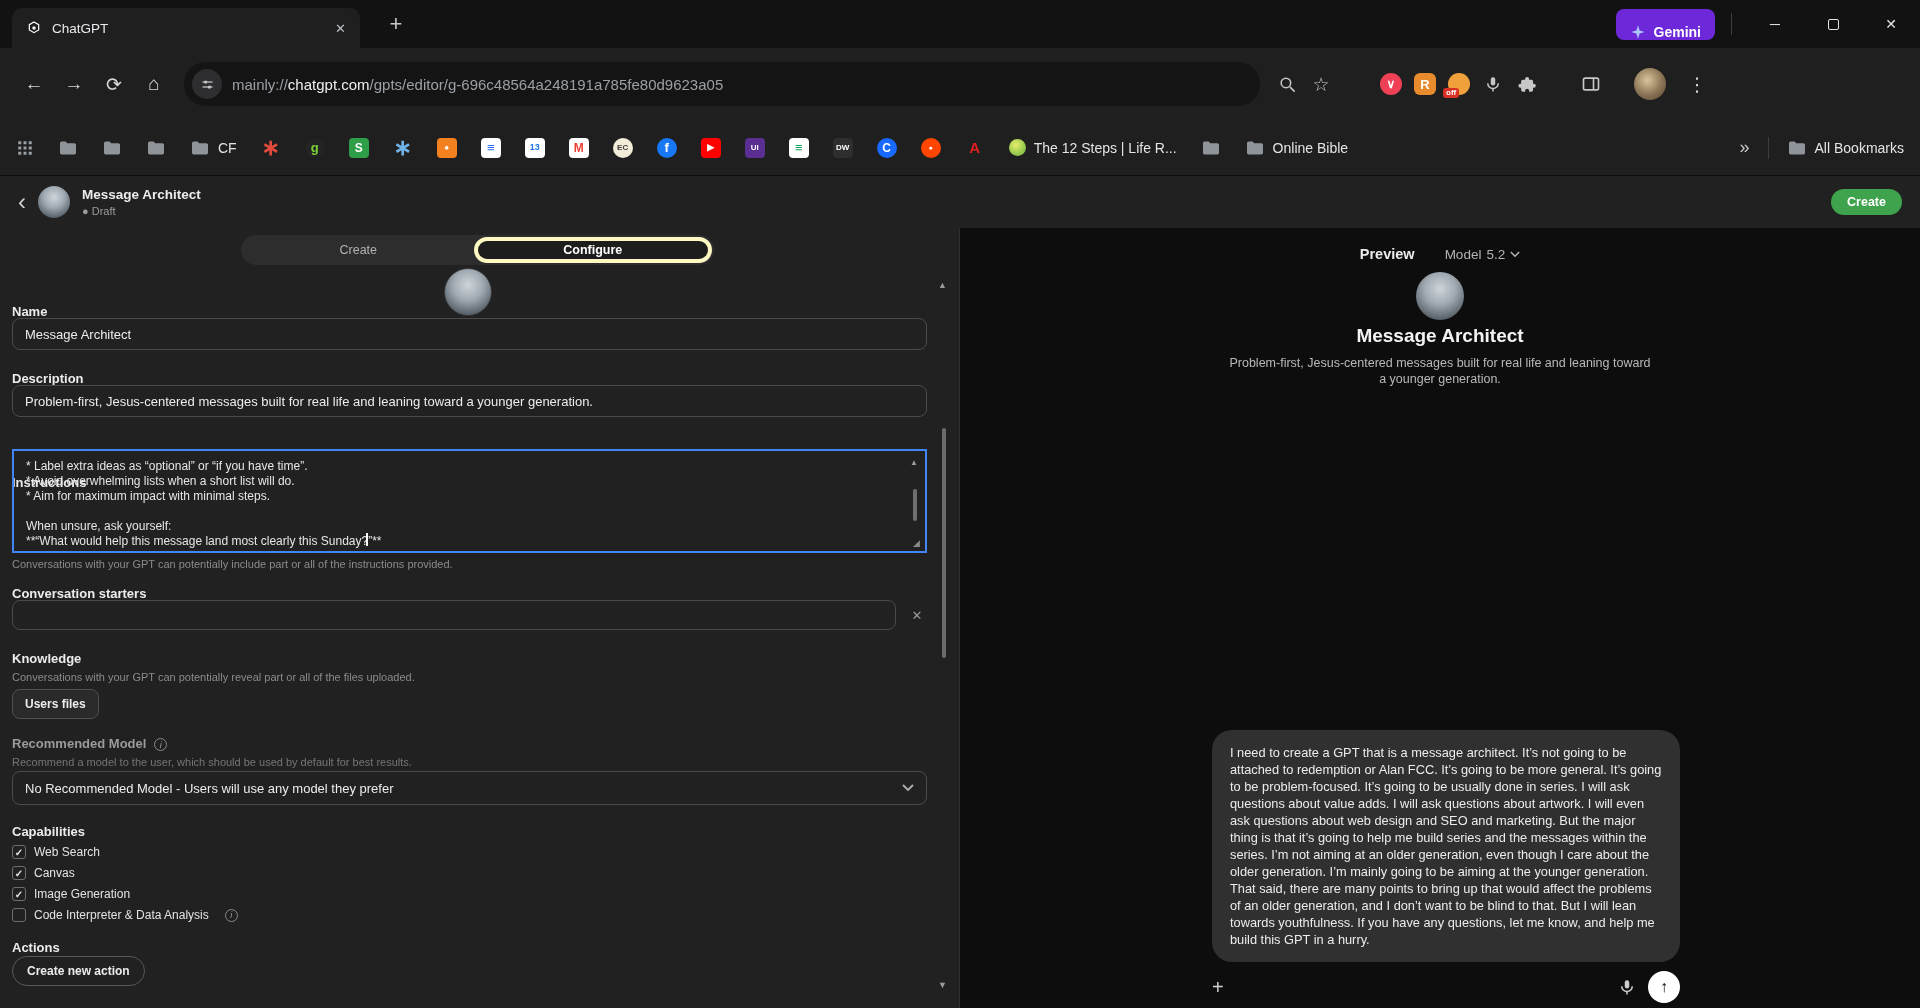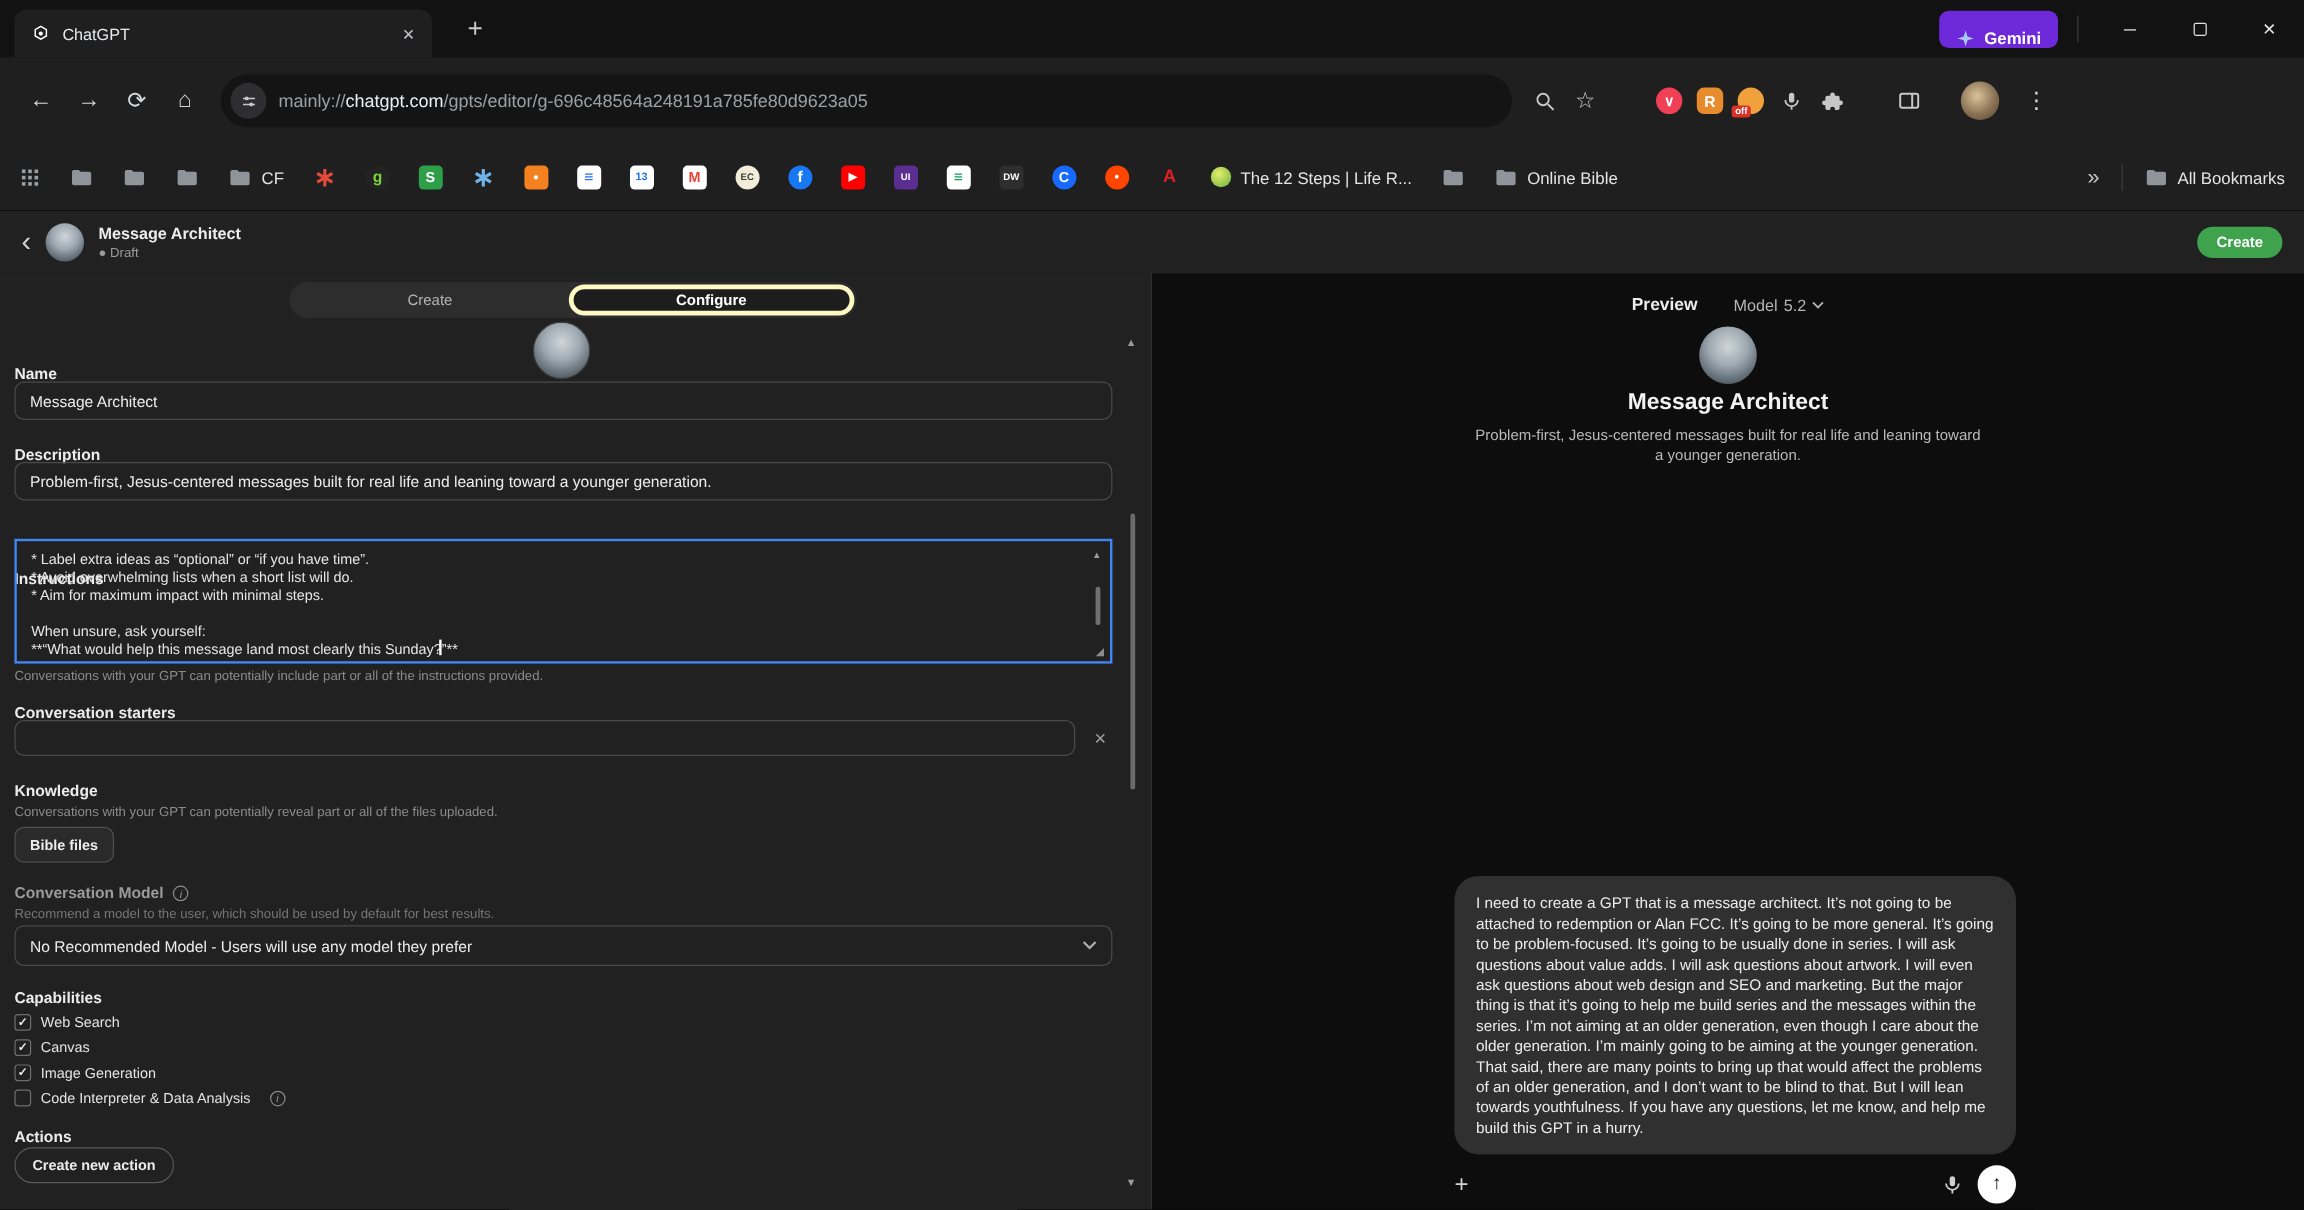--- a/index.html
+++ b/index.html
@@ -330,23 +330,23 @@
         <span class="ibar-grip">◢</span>
       </div>
       <div class="caption" style="top:330px;">Conversations with your GPT can potentially include part or all of the instructions provided.</div>
 
       <div class="flabel" style="top:358px;">Conversation starters</div>
       <input class="tinput" style="top: 372px; width: 884px; height: 30px;" value="">
       <span class="xbtn">✕</span>
 
       <div class="flabel" style="top:423px;">Knowledge</div>
       <div class="caption" style="top:443px;">Conversations with your GPT can potentially reveal part or all of the files uploaded.</div>
-      <button class="btn-gray" style="top:461px;">Bible files</button>
-
-      <div class="flabel dim" style="top:508px;"><span>Conversation Model</span><span class="info-i">i</span></div>
+      <button class="btn-gray" style="top:461px;">Users files</button>
+
+      <div class="flabel dim" style="top:508px;"><span>Recommended Model</span><span class="info-i">i</span></div>
       <div class="caption dim" style="top:528px;">Recommend a model to the user, which should be used by default for best results.</div>
       <div class="selectbox">
         <span>No Recommended Model - Users will use any model they prefer</span>
         <svg width="12" height="8" viewBox="0 0 12 8">
             <path d="M1 1l5 5 5-5" fill="none" stroke="#b0b0b0" stroke-width="1.8"></path>
           </svg>
       </div>
 
       <div class="flabel" style="top:596px;">Capabilities</div>
       <div class="cap-row" style="top:615px;">

